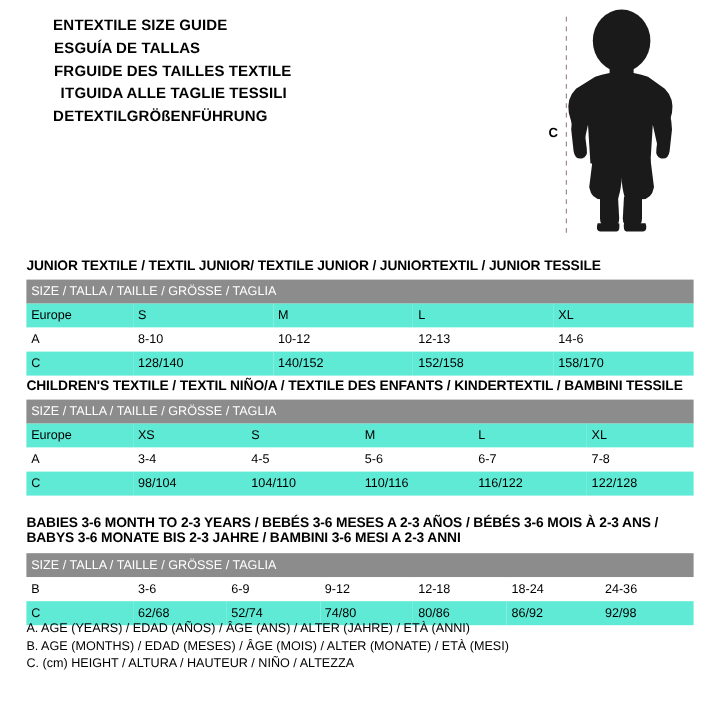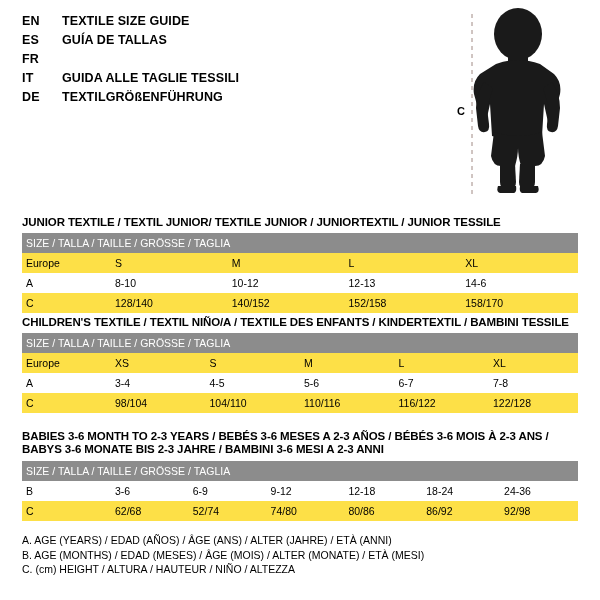--- a/index.html
+++ b/index.html
@@ -25,20 +25,21 @@
   .header {
     position: absolute;
     left: 22px;
     top: 14px;
     width: 420px;
   }
   .header-row {
     display: flex;
     align-items: baseline;
     height: 19px;
+    text-align: right;
   }
   .header-lang {
     width: 40px;
     font-size: 12.5px;
     font-weight: bold;
     letter-spacing: 0.2px;
   }
   .header-title {
     font-size: 12.5px;
     font-weight: bold;
@@ -87,39 +88,39 @@
     vertical-align: middle;
     height: 16px;
   }
   tr.head-row td {
     background: #8c8c8c;
     color: #ffffff;
     font-weight: normal;
     font-size: 10.5px;
   }
   tr.alt td {
-    background: #fde047;
+    background: #5eead4;
   }
   tr.plain td {
     background: #ffffff;
   }
   .label-cell {
     font-size: 10.5px;
   }
 
   
   .section-title.two-line {
     line-height: 13px;
   }
 
   
   .legend {
     position: absolute;
     left: 22px;
-    top: 533px;
+    top: 517px;
     width: 556px;
     font-size: 10.5px;
     line-height: 14.5px;
   }
   .legend div {
     white-space: nowrap;
   }
 </style>
 </head>
 <body>
@@ -130,20 +131,21 @@
     <div class="header-row">
       <div class="header-lang">EN</div>
       <div class="header-title">TEXTILE SIZE GUIDE</div>
     </div>
     <div class="header-row">
       <div class="header-lang">ES</div>
       <div class="header-title">GUÍA DE TALLAS</div>
     </div>
     <div class="header-row">
       <div class="header-lang">FR</div>
+      <div class="header-title">GUIDE DES TAILLES TEXTILE</div>
     </div>
     <div class="header-row">
       <div class="header-lang">IT</div>
       <div class="header-title">GUIDA ALLE TAGLIE TESSILI</div>
     </div>
     <div class="header-row">
       <div class="header-lang">DE</div>
       <div class="header-title">TEXTILGRÖßENFÜHRUNG</div>
     </div>
   </div>

